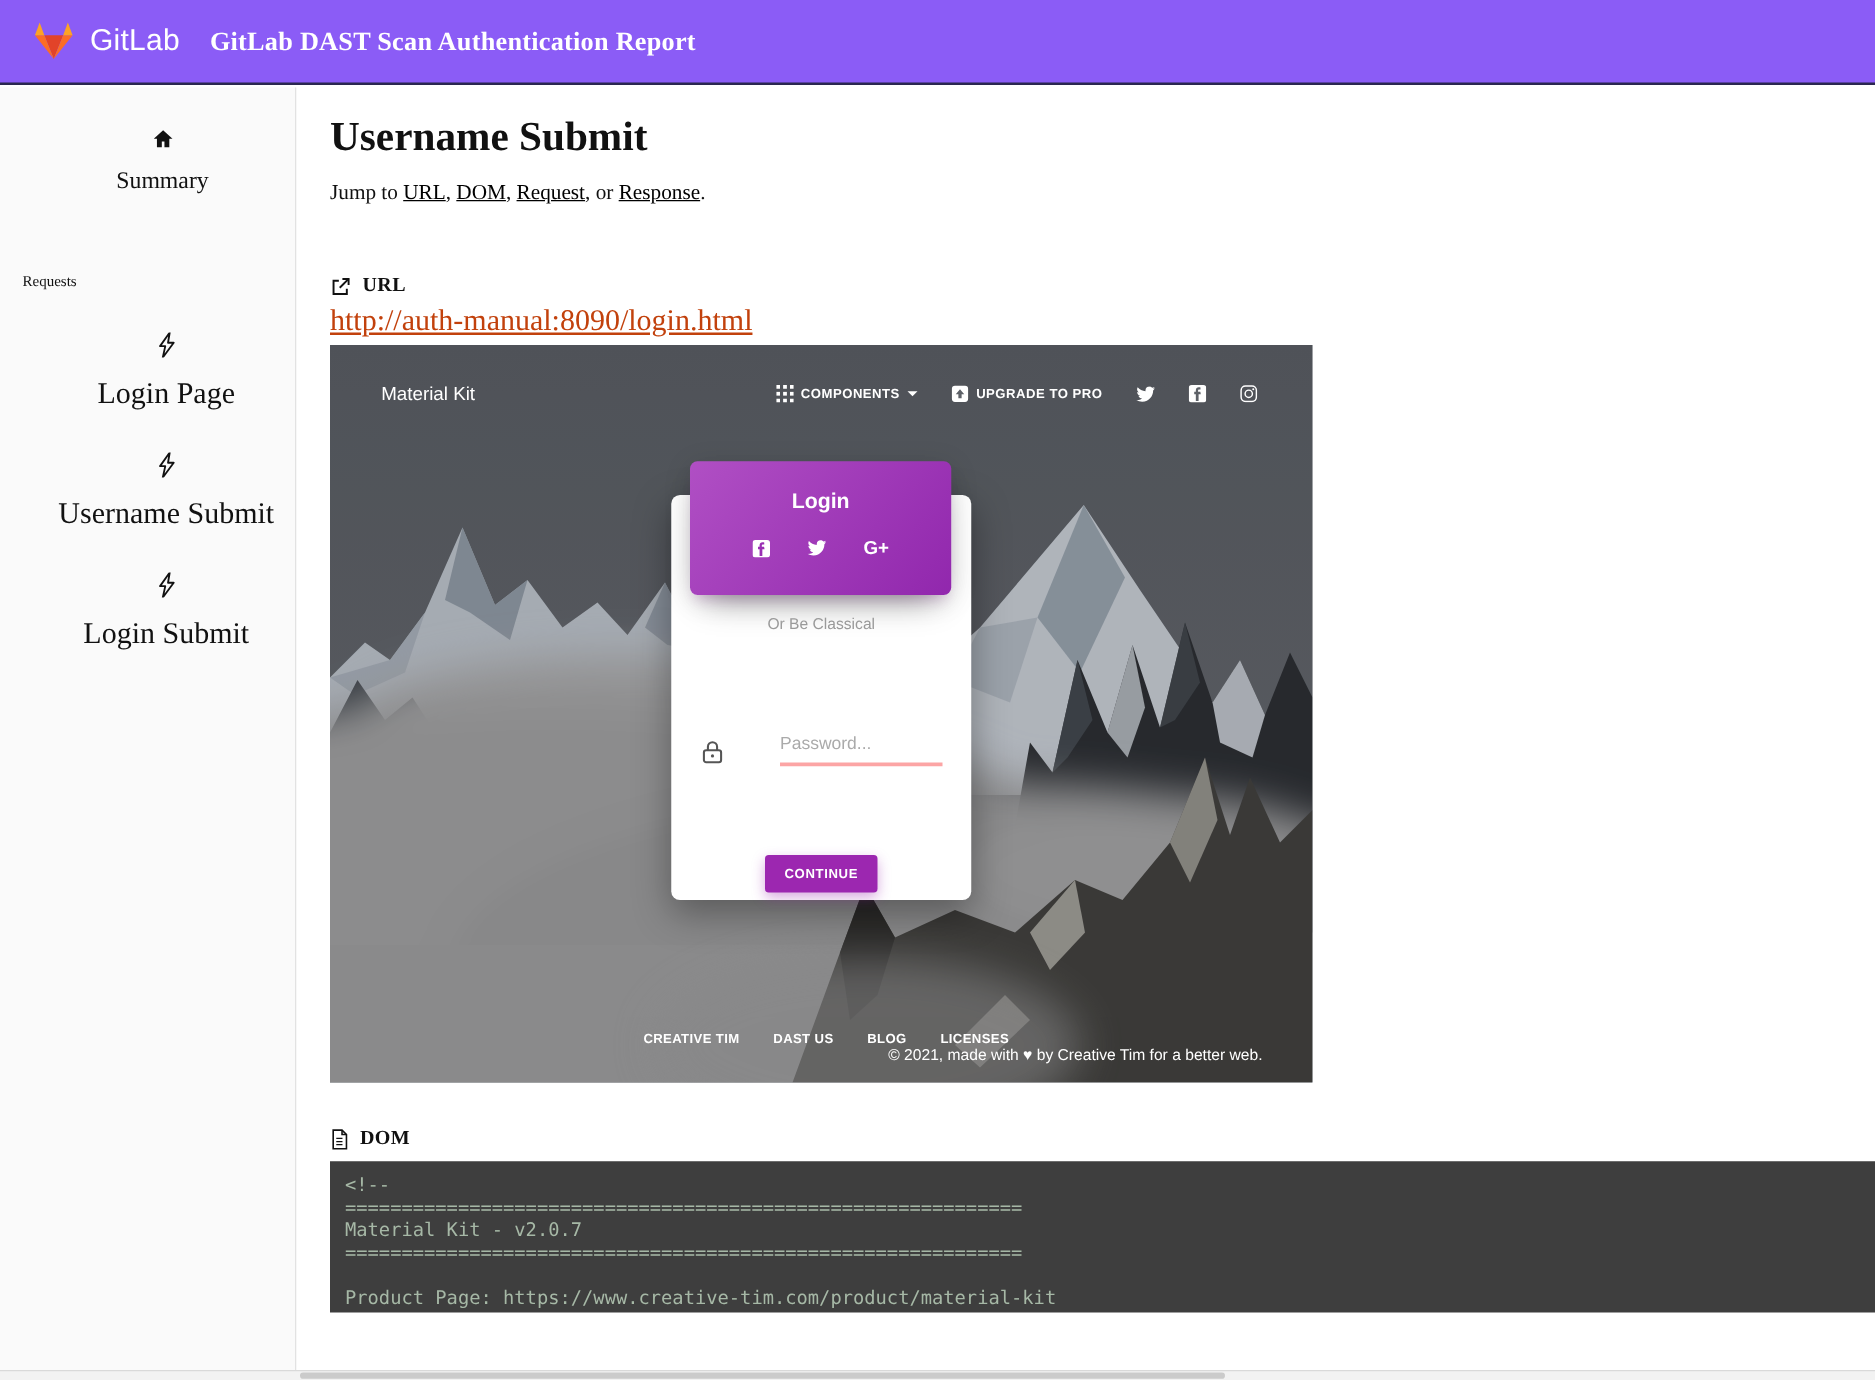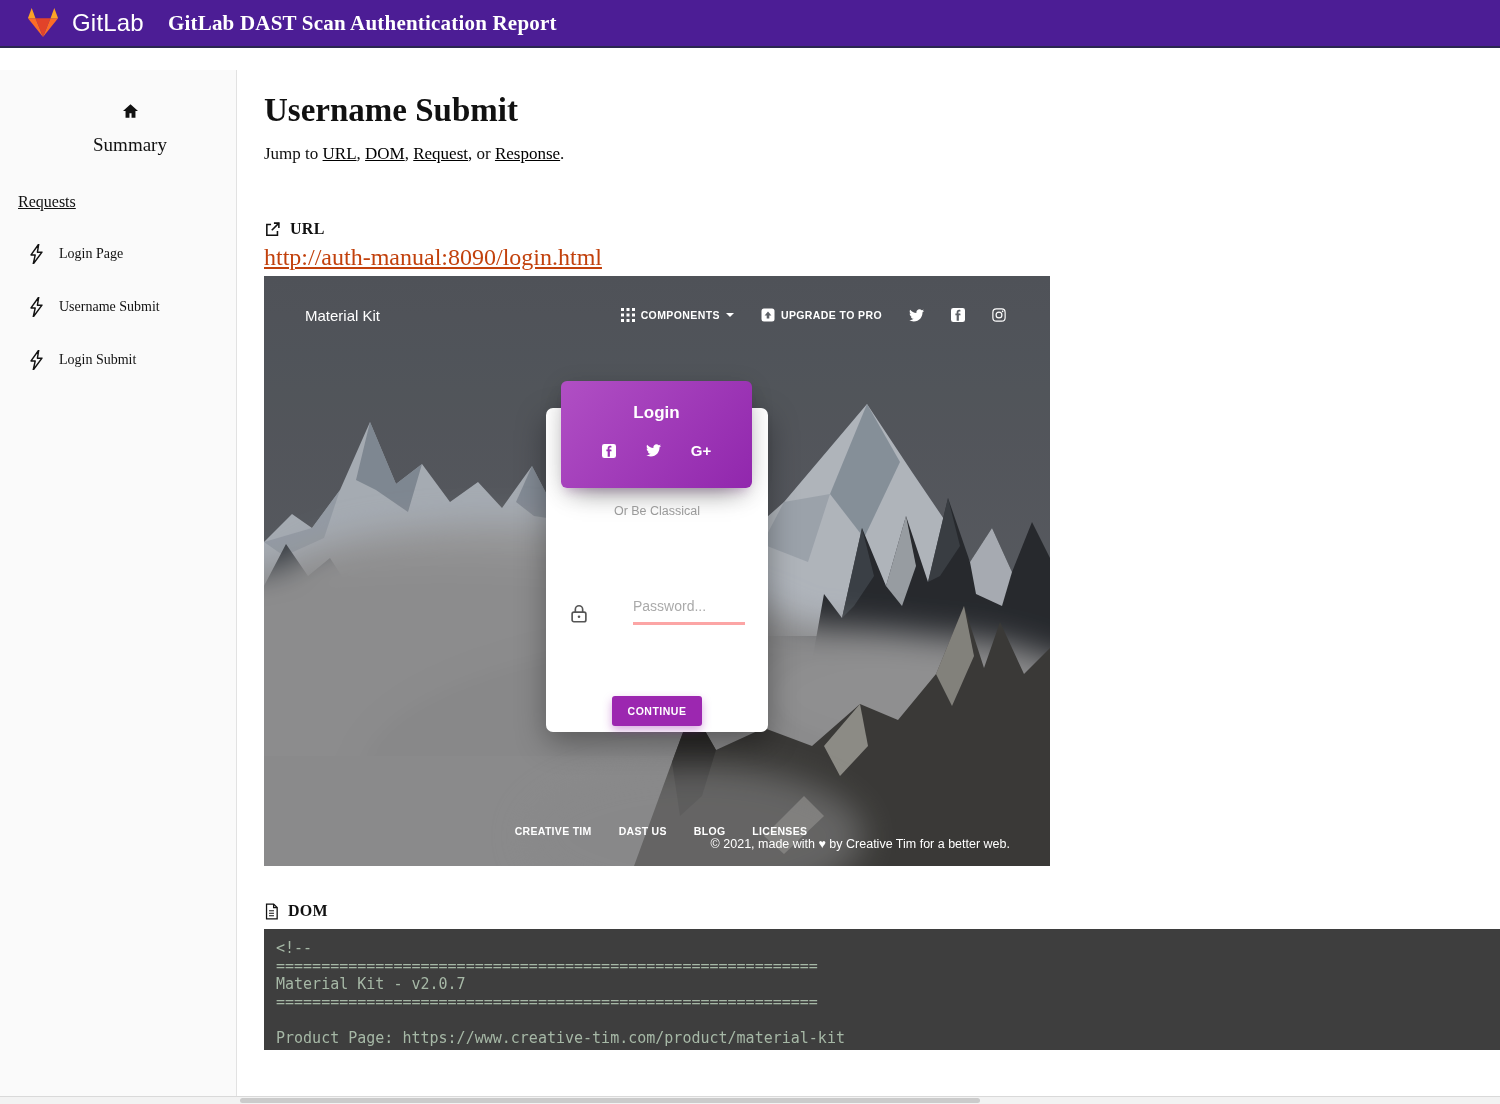--- a/index.html
+++ b/index.html
@@ -4,44 +4,44 @@
 <style>
   * { box-sizing: border-box; }
   html,body { margin:0; padding:0; }
   body {
     width:1500px; height:1104px; overflow:hidden; background:#fff;
     font-family:"Liberation Serif","DejaVu Serif",serif; color:#111;
     position:relative;
   }
   
   .topbar {
-    height:48px; background:#4c1d95; display:flex; align-items:center;
+    height:68px; background:#8b5cf6; display:flex; align-items:center;
     padding:0 0 0 26px; border-bottom:2px solid #2a2750;
   }
   .tanuki { width:34px; height:32px; flex:0 0 auto; }
   .brand-name {
     color:#fff; font-family:"Liberation Sans",sans-serif; font-size:24px;
     margin-left:12px; letter-spacing:.2px;
   }
   .report-title {
     color:#fff; font-size:21px; font-weight:700; margin-left:24px; letter-spacing:.2px;
   }
   
   .sidebar {
     position:absolute; top:70px; left:0; bottom:0; width:237px;
     background:#fafafa; border-right:1px solid #e2e2e2; padding-top:24px;
   }
   .side-summary {
     display:flex; align-items:center; gap:14px; padding:8px 0 8px 24px;
     font-size:19px; cursor:pointer;flex-direction:column;
   }
-  .side-group-label { font-size:16px; padding-left:18px; margin-top:29px;text-decoration:underline; }
+  .side-group-label { font-size:12px; padding-left:18px; margin-top:54px; }
   .side-req {
     display:flex; align-items:center; gap:16px; padding:0 0 0 30px;
-    font-size:14px; margin-top:33px; cursor:pointer;
+    font-size:24px; margin-top:33px; cursor:pointer;flex-direction:column;
   }
   .side-req svg, .side-summary svg { flex:0 0 auto; }
   
   .main {
     position:absolute; top:70px; left:238px; right:0; bottom:0;
     background:#fff; padding-left:26px; overflow:hidden;
   }
   h1.page-title { margin:22px 0 0 0; font-size:33px; font-weight:700; }
   .jump { margin-top:15px; font-size:17px; }
   .jump a { color:#000; text-decoration:underline; cursor:pointer; }
@@ -85,22 +85,22 @@
   .mk-nav-right { margin-left:auto; display:flex; align-items:center; gap:27px; }
   .mk-nav-item {
     display:flex; align-items:center; gap:6px; font-size:10.5px; font-weight:700;
     letter-spacing:.4px; cursor:pointer;
   }
   .caret-down {
     width:0; height:0; border-left:4px solid transparent; border-right:4px solid transparent;
     border-top:4px solid #fff; display:inline-block;
   }
   .mk-card {
-    position:absolute; left:50%; transform:translateX(-50%); top:132px;
-    width:222px; height:324px; background:#fff; border-radius:7px;
+    position:absolute; left:50%; transform:translateX(-50%); top:120px;
+    width:240px; height:324px; background:#fff; border-radius:7px;
     box-shadow:0 10px 30px rgba(0,0,0,.35); z-index:4;
   }
   .mk-card-head {
     position:absolute; top:-27px; left:15px; right:16px; height:107px; border-radius:6px;
     background:linear-gradient(130deg,#b04fc4 0%,#9127ad 100%);
     box-shadow:0 14px 26px -12px rgba(0,0,0,.42),0 4px 23px 0 rgba(0,0,0,.12),0 8px 10px -5px rgba(156,39,176,.2);
     text-align:center; color:#fff;
   }
   .mk-login-title { padding-top:22px; font-size:17px; font-weight:700; }
   .mk-social-row { margin-top:19px; display:flex; justify-content:center; gap:30px; align-items:center; }

